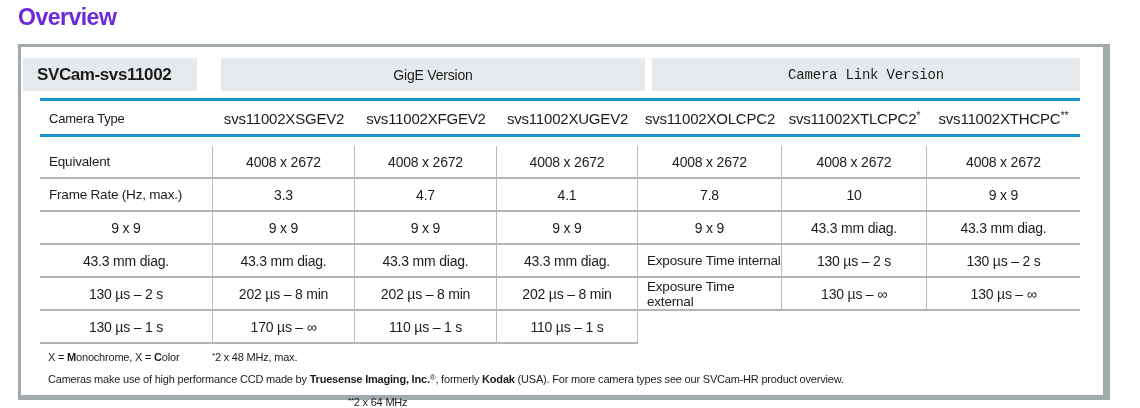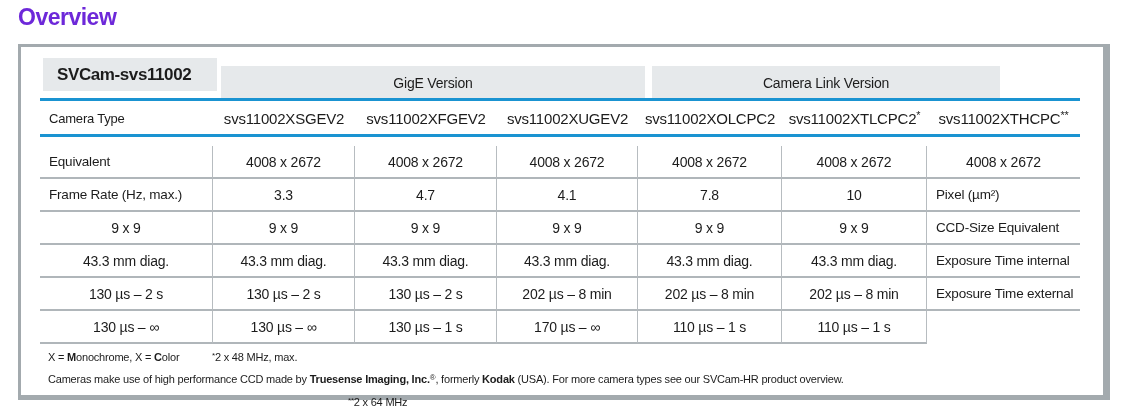--- a/index.html
+++ b/index.html
@@ -26,24 +26,24 @@
     border-right-width: 7px;
     border-bottom-width: 5px;
     background: #ffffff;
   }
 
   
   .hcell {
     position: absolute; top: 11px; height: 33px;
     background: #e6e9eb; display: flex; align-items: center;
   }
-  .hcell.product { left: 22px; width: 174px; font-size: 17px; font-weight: bold; padding-left: 14px; letter-spacing: -0.4px; }
-  .hcell.group { justify-content: center; font-size: 14px; margin-top: 8px; }
+  .hcell.product { left: 2px; width: 174px; font-size: 17px; font-weight: bold; padding-left: 14px; letter-spacing: -0.4px; }
+  .hcell.group { justify-content: center; font-size: 14px; }
   .hcell.g1 { left: 200px; width: 424px; }
-  .hcell.g2 { left: 631px; width: 348px; }
+  .hcell.g2 { left: 631px; width: 428px; font-family: Liberation Mono, monospace; }
 
   .blue-line { position: absolute; left: 19px; width: 1040px; height: 3px; background: #1a93d1; }
   .blue-line.l1 { top: 51px; }
   .blue-line.l2 { top: 87px; }
 
   .cols7 {
     position: absolute; left: 19px; width: 1040px;
     display: grid;
     grid-template-columns: 173px 142px 142px 141px 144px 145px 153px;
   }
@@ -107,28 +107,26 @@
         <div class="gc">4008 x 2672</div>
         <div class="gc">4008 x 2672</div>
         <div class="gc">4008 x 2672</div>
         <div class="gc">4008 x 2672</div>
         <div class="gc rowlabel">Frame Rate (Hz, max.)</div>
         <div class="gc">3.3</div>
         <div class="gc">4.7</div>
         <div class="gc">4.1</div>
         <div class="gc">7.8</div>
         <div class="gc">10</div>
-        <div class="gc rowlabel">Pixel (µm²)</div>
         <div class="gc">9 x 9</div>
         <div class="gc">9 x 9</div>
         <div class="gc">9 x 9</div>
         <div class="gc">9 x 9</div>
         <div class="gc">9 x 9</div>
         <div class="gc">9 x 9</div>
-        <div class="gc rowlabel">CCD-Size Equivalent</div>
         <div class="gc">43.3 mm diag.</div>
         <div class="gc">43.3 mm diag.</div>
         <div class="gc">43.3 mm diag.</div>
         <div class="gc">43.3 mm diag.</div>
         <div class="gc">43.3 mm diag.</div>
         <div class="gc">43.3 mm diag.</div>
         <div class="gc rowlabel">Exposure Time internal</div>
         <div class="gc">130 µs – 2 s</div>
         <div class="gc">130 µs – 2 s</div>
         <div class="gc">130 µs – 2 s</div>

